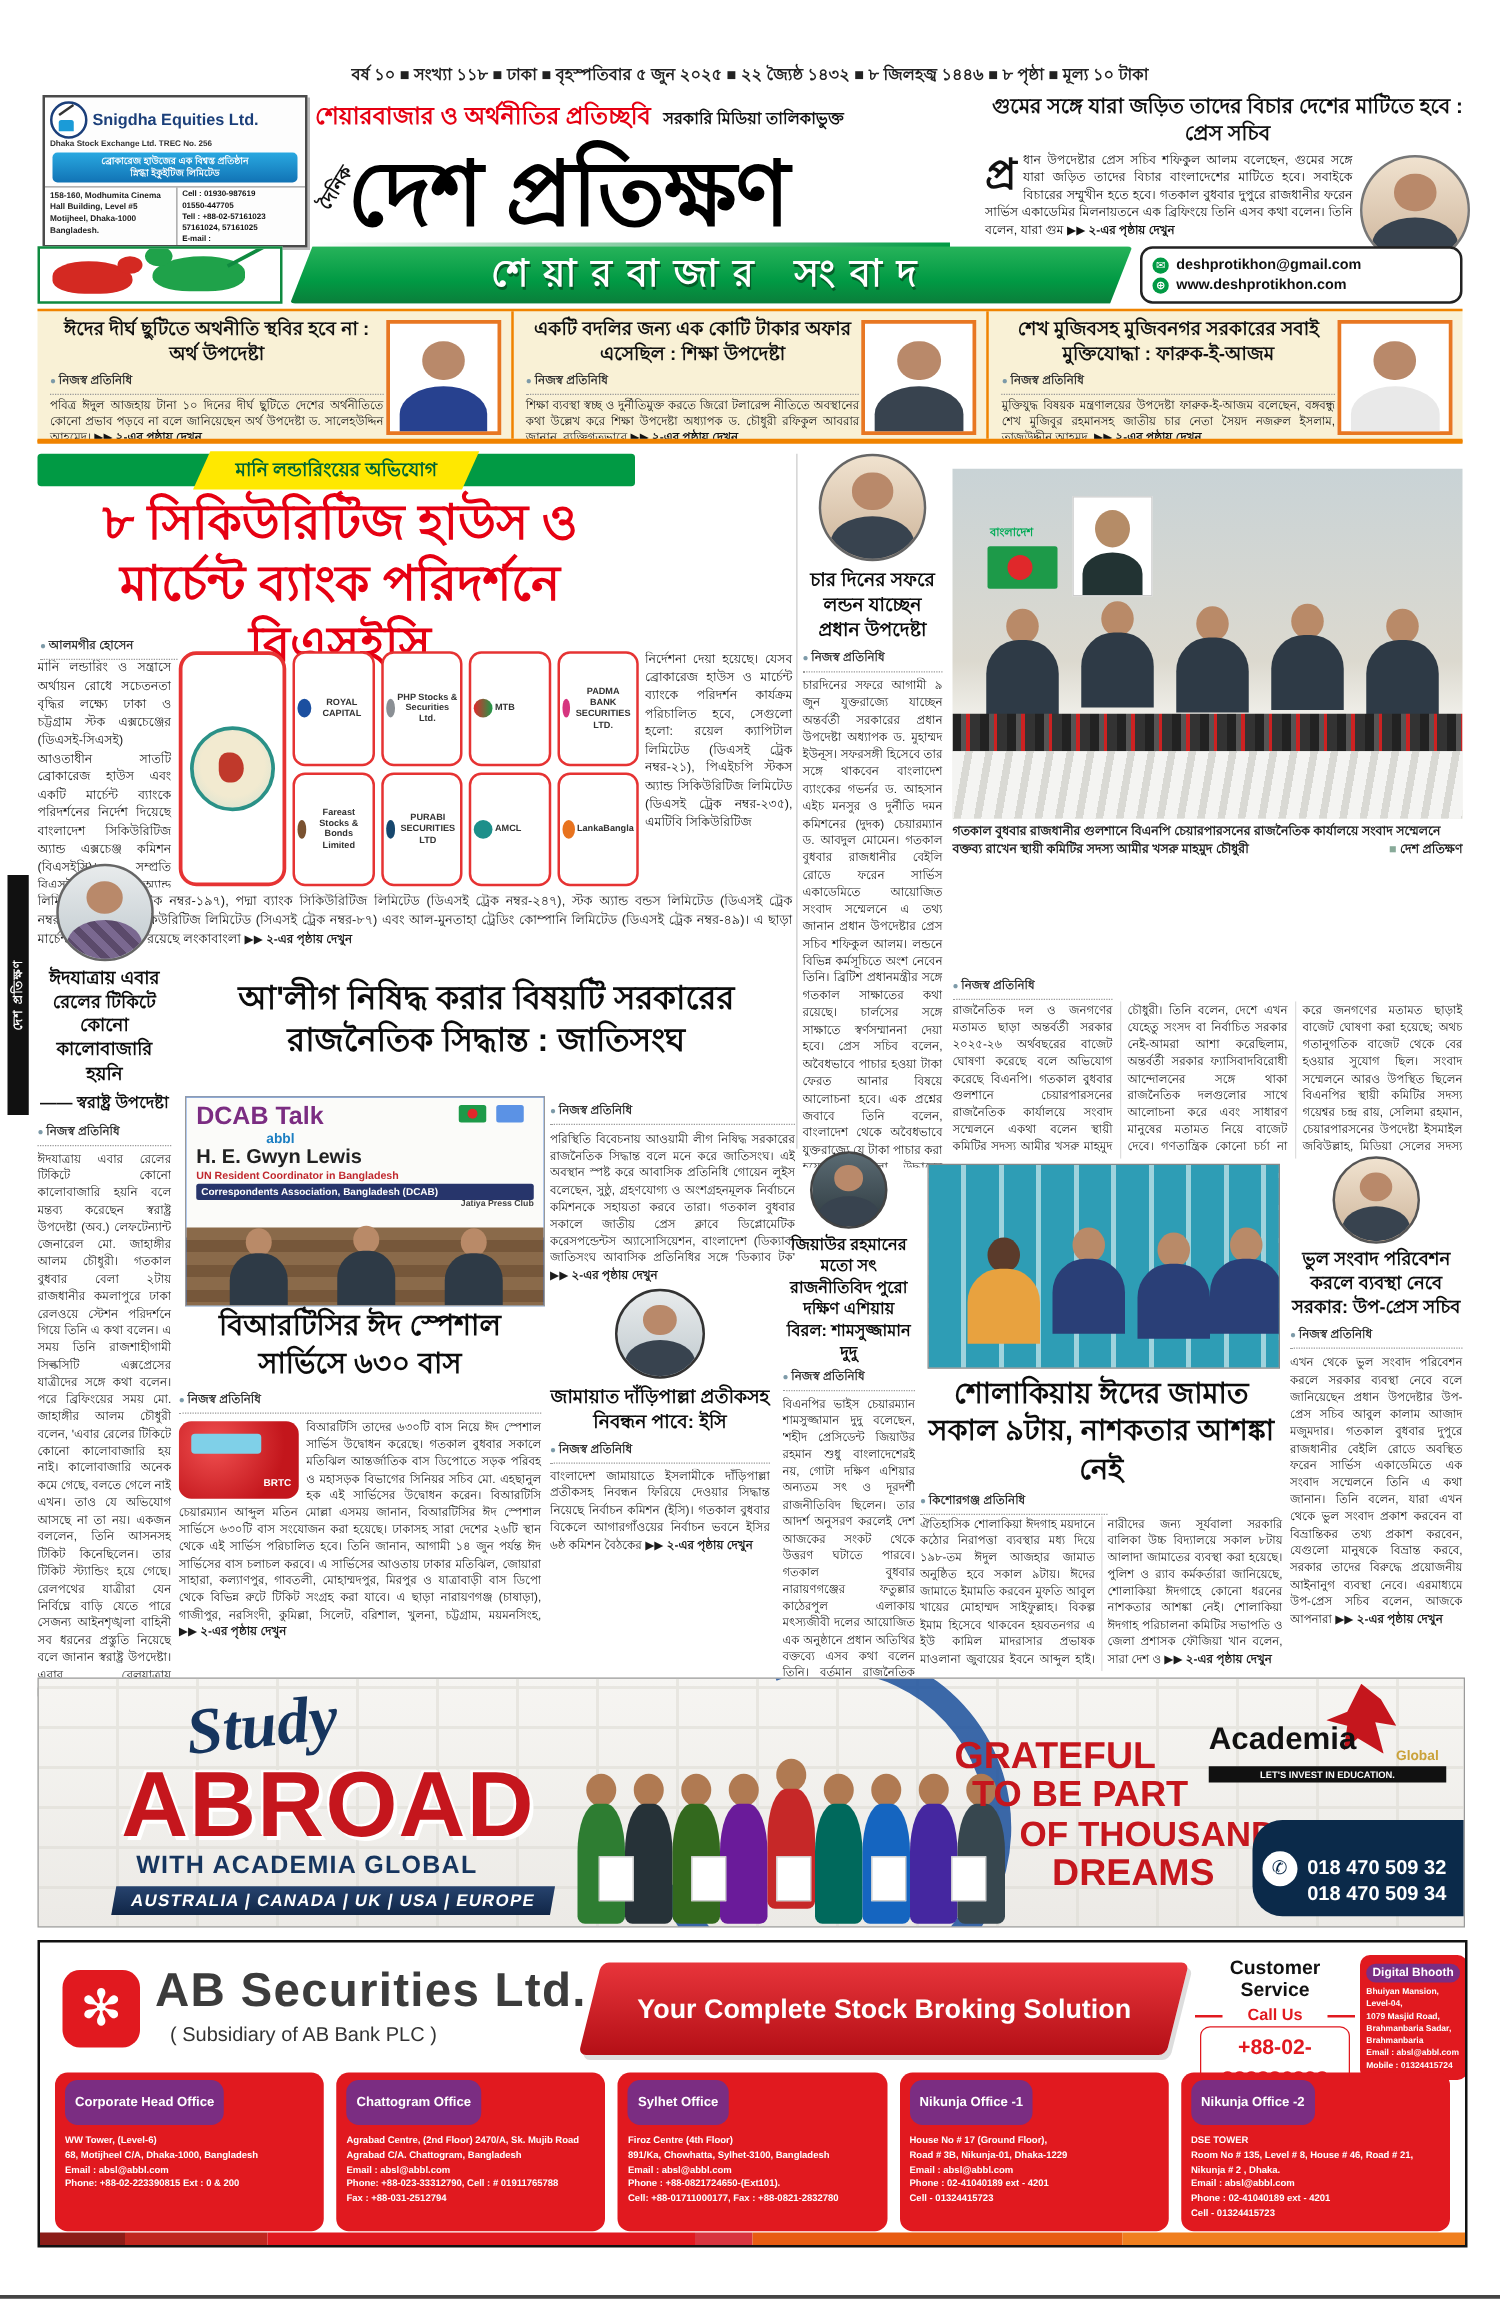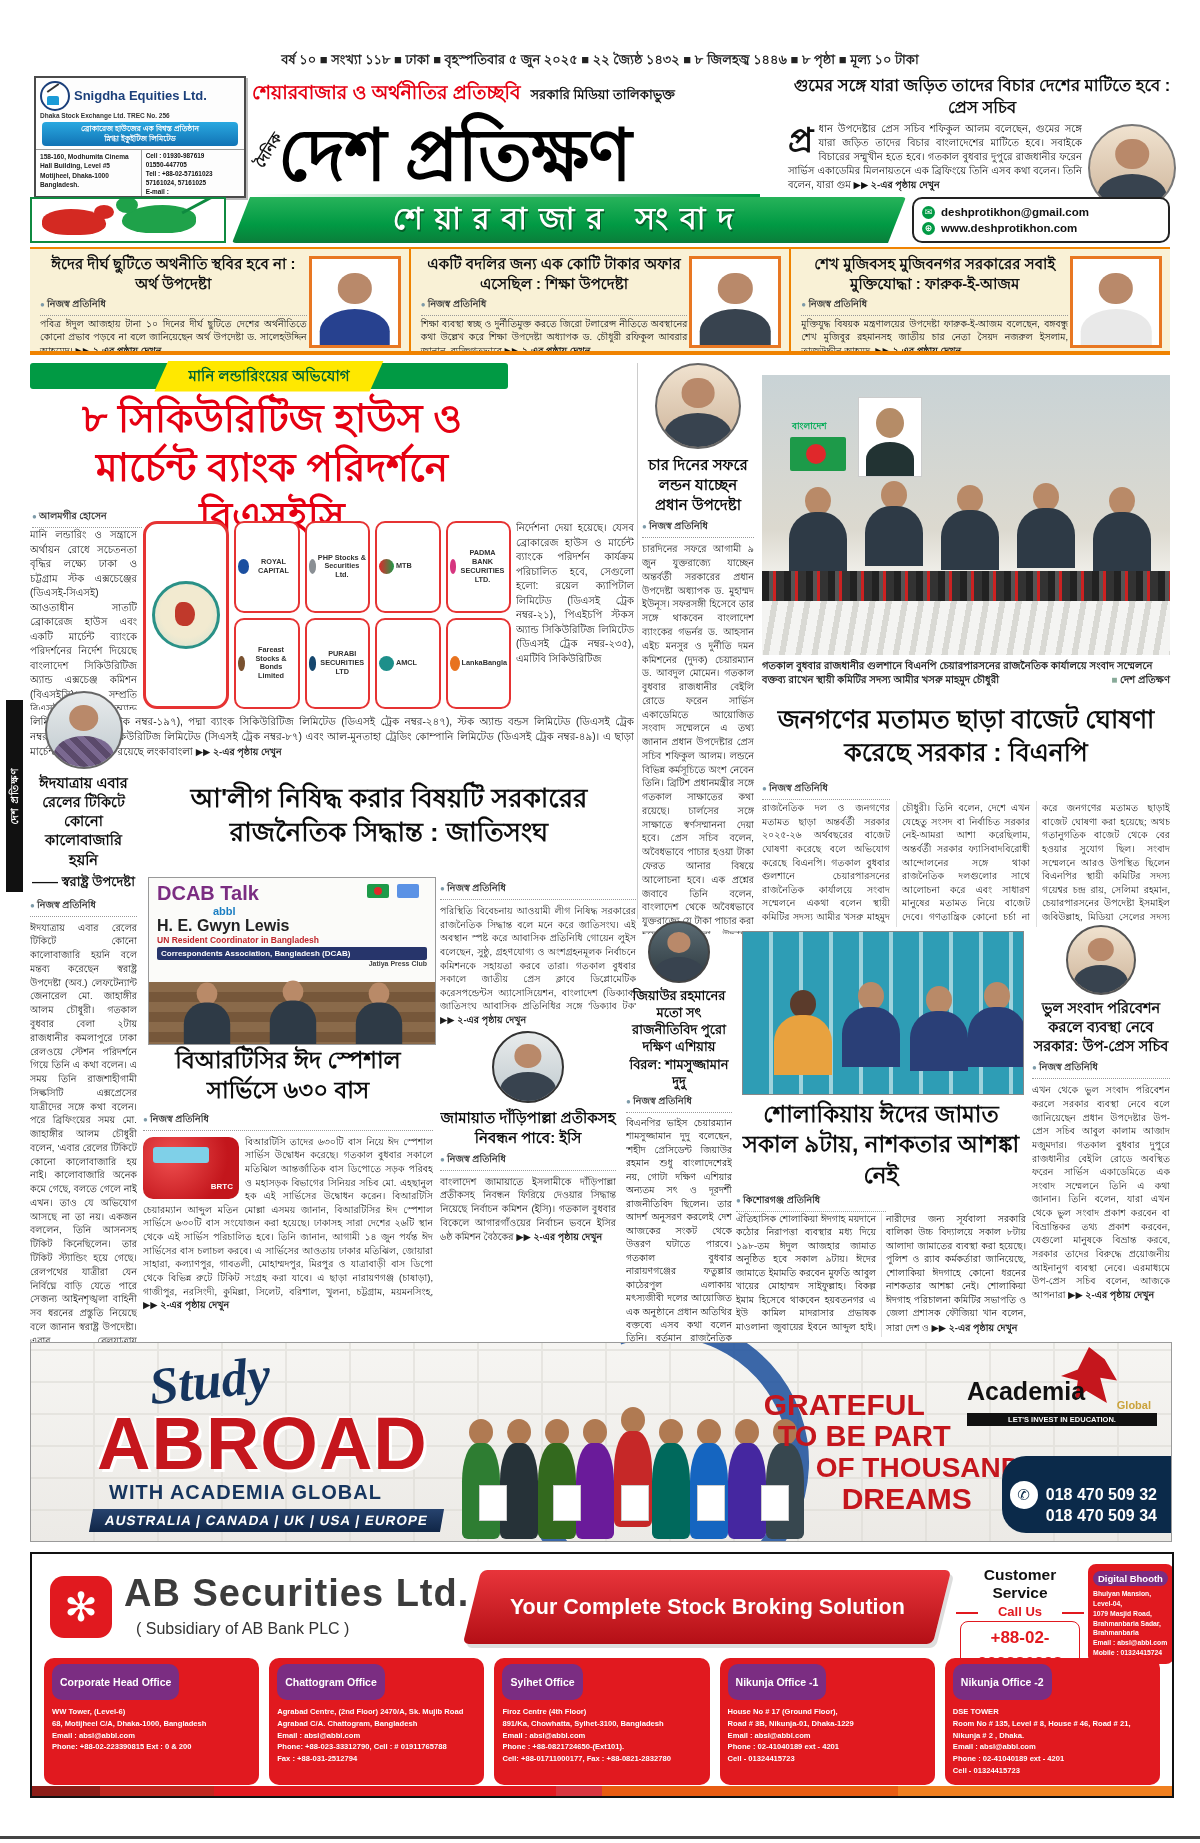--- a/index.html
+++ b/index.html
@@ -417,21 +417,20 @@
       <div class="mini" style="left:176px;top:110px"></div>
       <div class="mini" style="left:252px;top:108px"></div>
       <div class="mini" style="left:328px;top:112px"></div>
       <div class="mic-strip"></div>
       <div class="cloth"></div>
     </div>
     <div class="abs bnp-cap">
       <span>গতকাল বুধবার রাজধানীর গুলশানে বিএনপি চেয়ারপারসনের রাজনৈতিক কার্যালয়ে সংবাদ সম্মেলনে বক্তব্য রাখেন স্থায়ী কমিটির সদস্য আমীর খসরু মাহমুদ চৌধুরী</span>
       <span class="credit">দেশ প্রতিক্ষণ</span>
     </div>
-    <div class="abs bnp-hl hl">জনগণের মতামত ছাড়া বাজেট ঘোষণা করেছে সরকার : বিএনপি</div>
     <div class="abs bnp-by by">নিজস্ব প্রতিনিধি</div>
     <div class="abs bnp-bd bd">রাজনৈতিক দল ও জনগণের মতামত ছাড়া অন্তর্বর্তী সরকার ২০২৫-২৬ অর্থবছরের বাজেট ঘোষণা করেছে বলে অভিযোগ করেছে বিএনপি। গতকাল বুধবার গুলশানে চেয়ারপারসনের রাজনৈতিক কার্যালয়ে সংবাদ সম্মেলনে একথা বলেন স্থায়ী কমিটির সদস্য আমীর খসরু মাহমুদ চৌধুরী। তিনি বলেন, দেশে এখন যেহেতু সংসদ বা নির্বাচিত সরকার নেই-আমরা আশা করেছিলাম, অন্তর্বর্তী সরকার ফ্যাসিবাদবিরোধী আন্দোলনের সঙ্গে থাকা রাজনৈতিক দলগুলোর সাথে আলোচনা করে এবং সাধারণ মানুষের মতামত নিয়ে বাজেট দেবে। গণতান্ত্রিক কোনো চর্চা না করে জনগণের মতামত ছাড়াই বাজেট ঘোষণা করা হয়েছে; অথচ গতানুগতিক বাজেট থেকে বের হওয়ার সুযোগ ছিল। সংবাদ সম্মেলনে আরও উপস্থিত ছিলেন বিএনপির স্থায়ী কমিটির সদস্য গয়েশ্বর চন্দ্র রায়, সেলিমা রহমান, চেয়ারপারসনের উপদেষ্টা ইসমাইল জবিউল্লাহ, মিডিয়া সেলের সদস্য শায়রুল কবির খান, চেয়ারপারসনের প্রেস উইংয়ের সদস্য শামসুদ্দিন দিদার প্রমুখ।</div>
 
     <div class="abs rail">
       <div class="r-circ circ port p-check"></div>
       <div class="r-hl hl">ঈদযাত্রায় এবার রেলের টিকিটে কোনো কালোবাজারি হয়নি</div>
       <div class="r-dash">—— স্বরাষ্ট্র উপদেষ্টা</div>
       <div class="by">নিজস্ব প্রতিনিধি</div>
       <div class="bd"><span>ঈদযাত্রায় এবার রেলের টিকিটে কোনো কালোবাজারি হয়নি বলে মন্তব্য করেছেন স্বরাষ্ট্র উপদেষ্টা (অব.) লেফটেন্যান্ট জেনারেল মো. জাহাঙ্গীর আলম চৌধুরী। গতকাল বুধবার বেলা ২টায় রাজধানীর কমলাপুরে ঢাকা রেলওয়ে স্টেশন পরিদর্শনে গিয়ে তিনি এ কথা বলেন। এ সময় তিনি রাজশাহীগামী সিল্কসিটি এক্সপ্রেসের যাত্রীদের সঙ্গে কথা বলেন। পরে ব্রিফিংয়ের সময় মো. জাহাঙ্গীর আলম চৌধুরী বলেন, 'এবার রেলের টিকিটে কোনো কালোবাজারি হয় নাই। কালোবাজারি অনেক কমে গেছে, বলতে গেলে নাই এখন। তাও যে অভিযোগ আসছে না তা নয়। একজন বললেন, তিনি আসনসহ টিকিট কিনেছিলেন। তার টিকিট স্ট্যান্ডিং হয়ে গেছে। রেলপথের যাত্রীরা যেন নির্বিঘ্নে বাড়ি যেতে পারে সেজন্য আইনশৃঙ্খলা বাহিনী সব ধরনের প্রস্তুতি নিয়েছে বলে জানান স্বরাষ্ট্র উপদেষ্টা। এবার রেলযাত্রায়</span> <span class="jmp">▶▶ ২-এর পৃষ্ঠায় দেখুন</span></div>
     </div>

